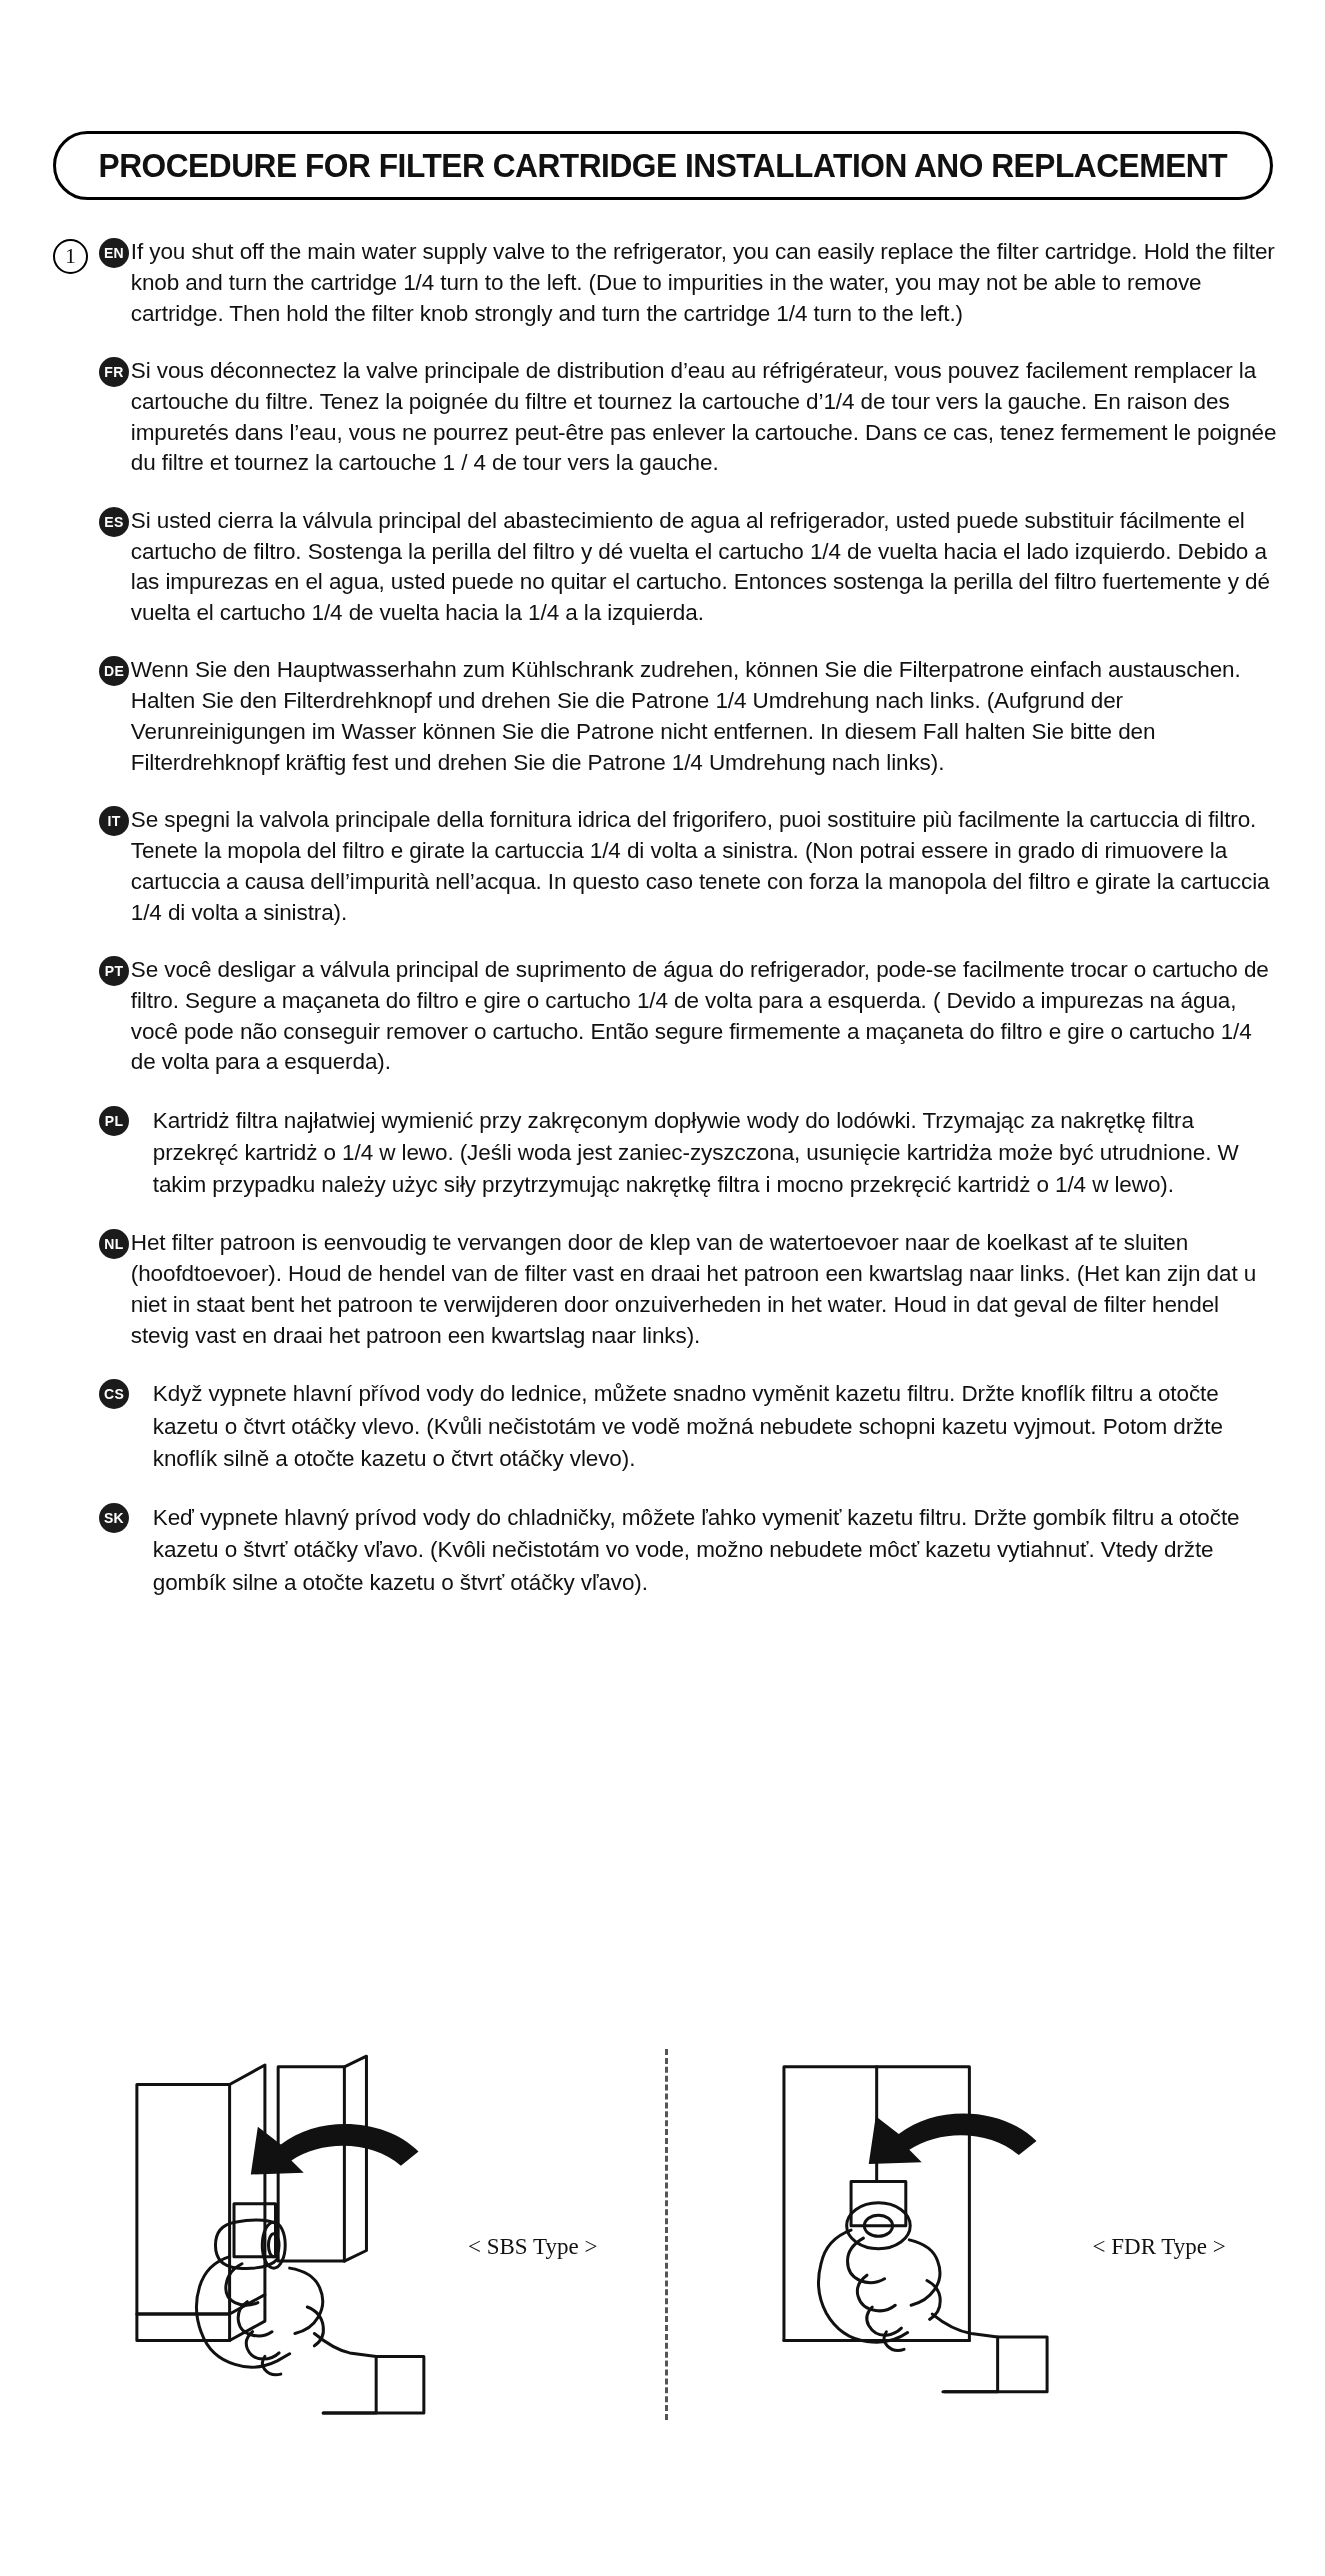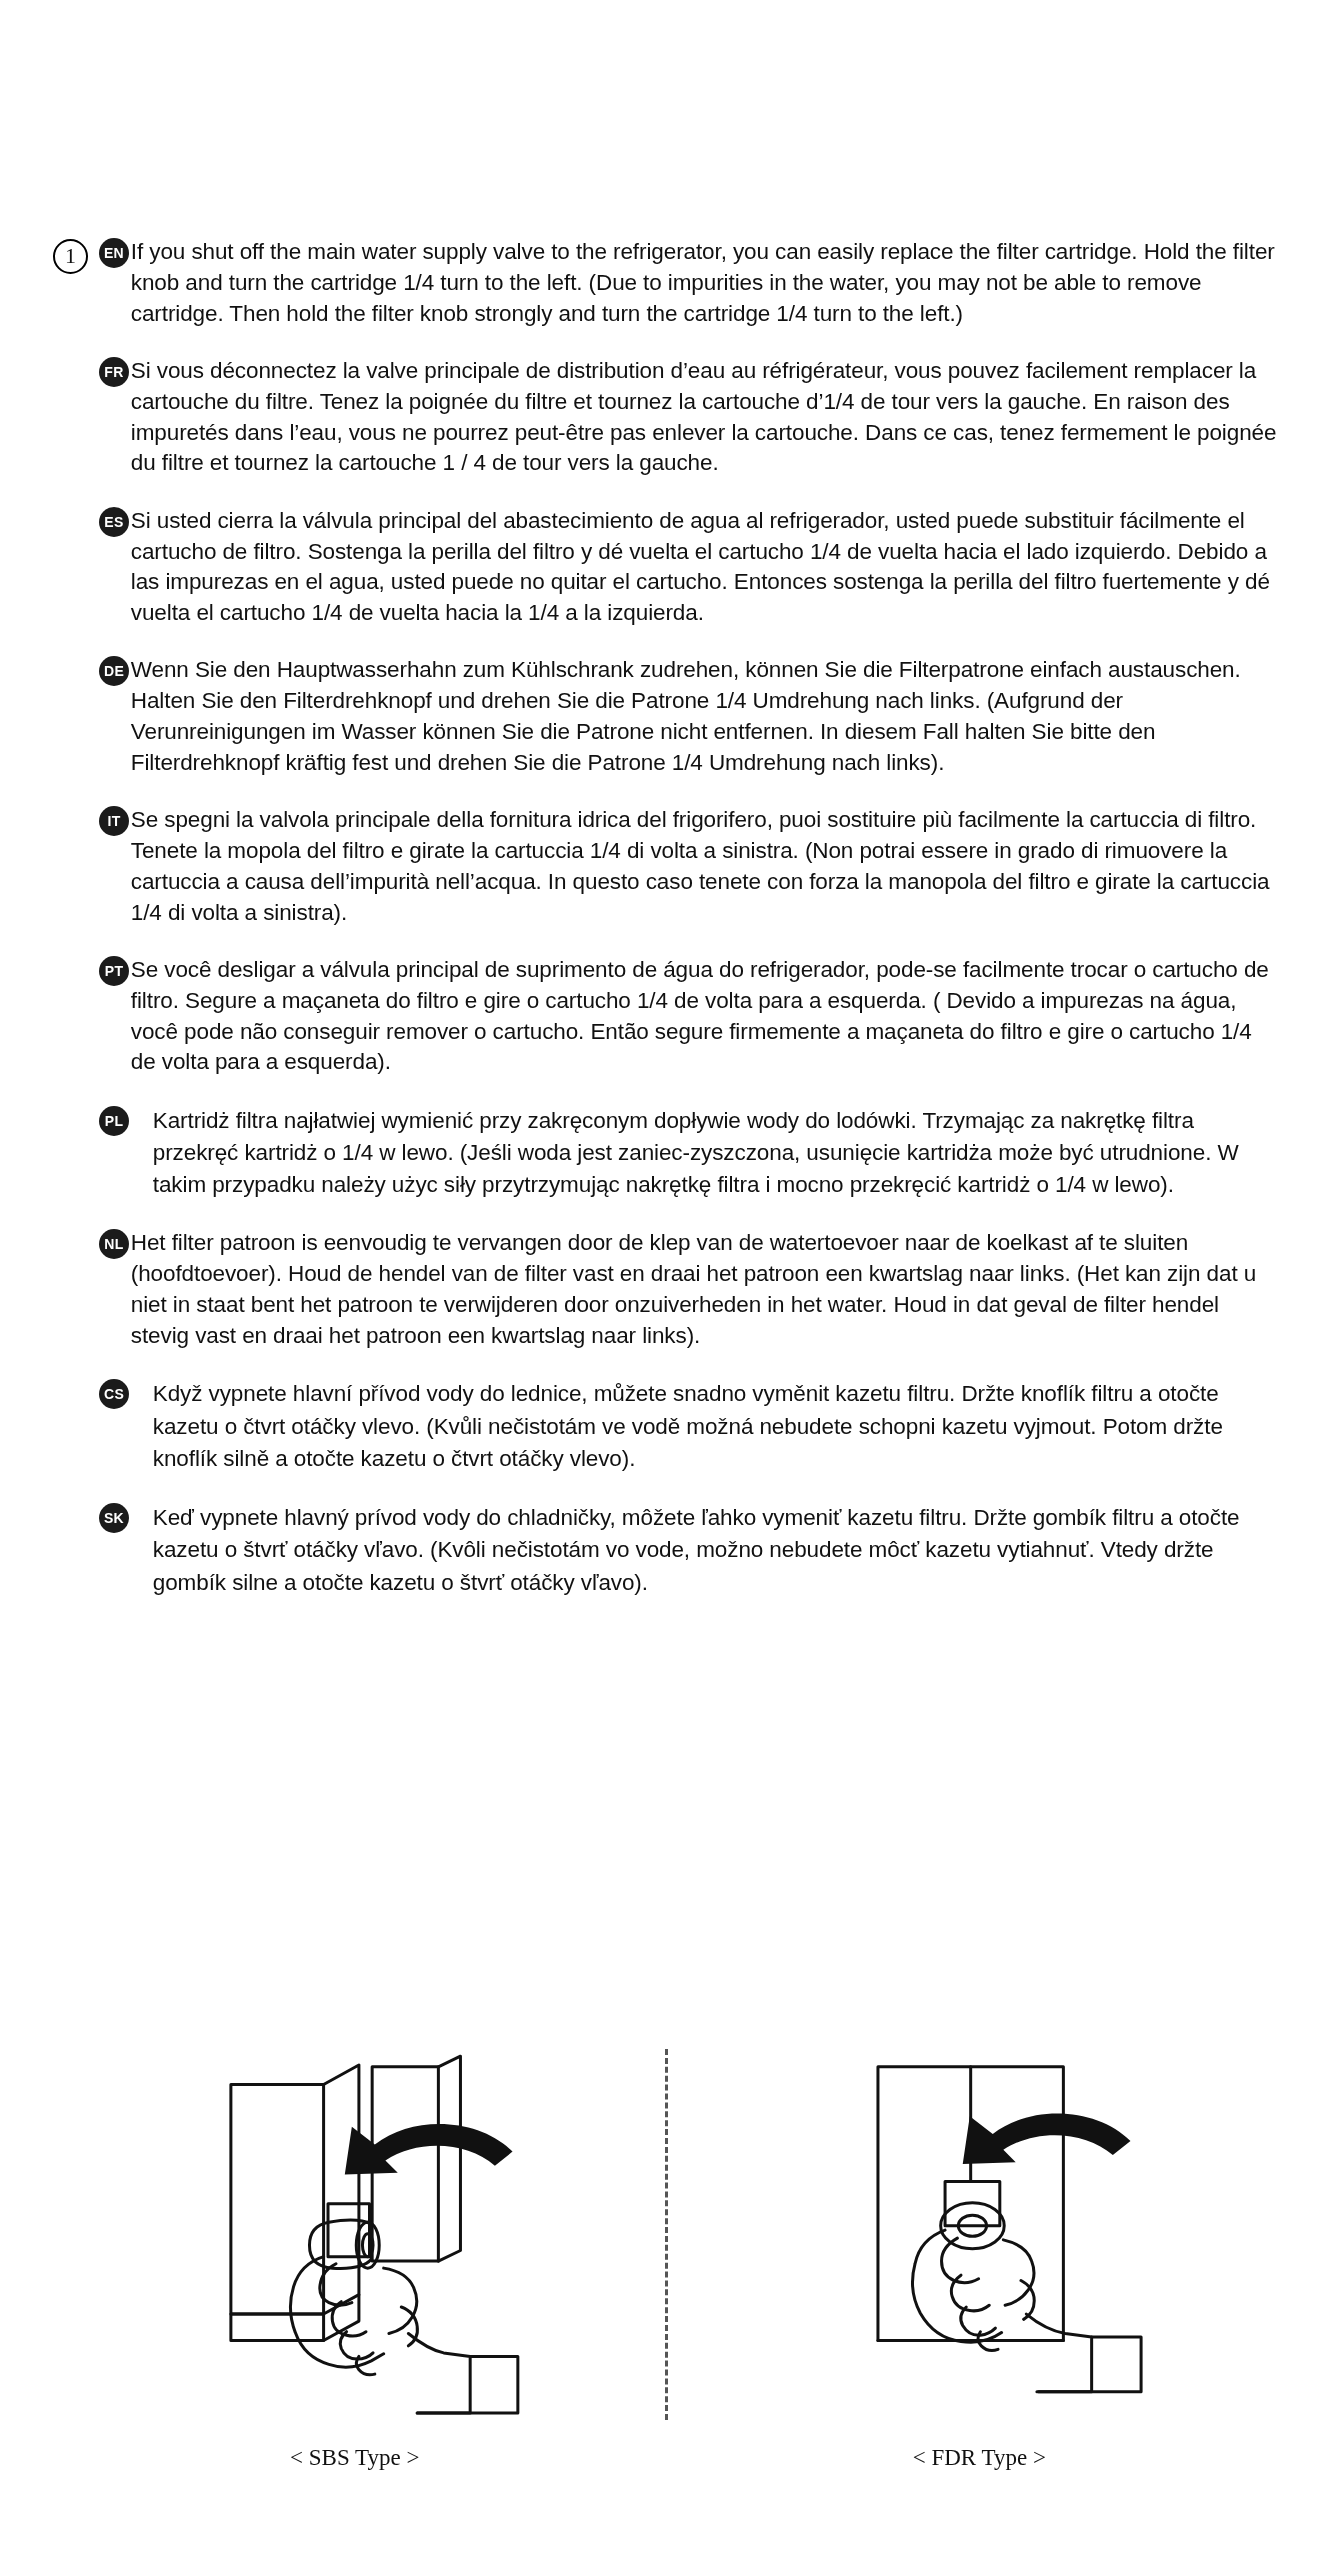--- a/index.html
+++ b/index.html
@@ -110,41 +110,44 @@
     left: 53px;
     top: 2049px;
     width: 1228px;
     height: 459px;
     display: flex;
     align-items: flex-start;
   }
   .fig {
     flex: 1 1 50%;
     display: flex;
-    flex-direction: column;
+    flex-direction: row;
     align-items: center;
   }
   .fig-caption {
     margin-top: 16px;
     font-family: "Liberation Serif", serif;
     font-size: 23px;
   }
   .divider {
     flex: 0 0 3.5px;
     height: 371px;
     border-left: 3.5px dashed #555;
     margin: 0 8.8px;
   }
   svg { display: block; }
 </style>
 </head>
 <body>
 
 <div class="page">
 
+  <div class="title-wrap">
+    <div class="title-text">PROCEDURE FOR FILTER CARTRIDGE INSTALLATION ANO REPLACEMENT</div>
+  </div>
 
   <div class="content">
     <div class="step">
       <div class="step-num">
         <div class="circle-num">1</div>
       </div>
       <div class="para-list">
 
         <div class="para">
           <div class="lang-badge">EN</div>

